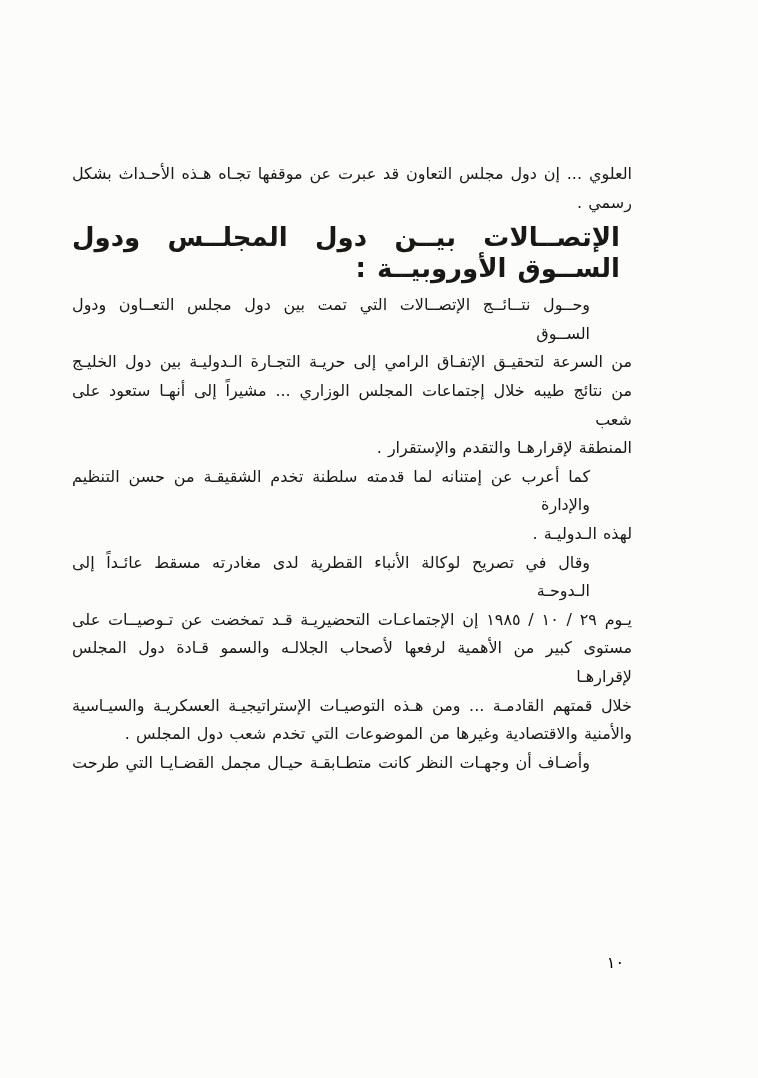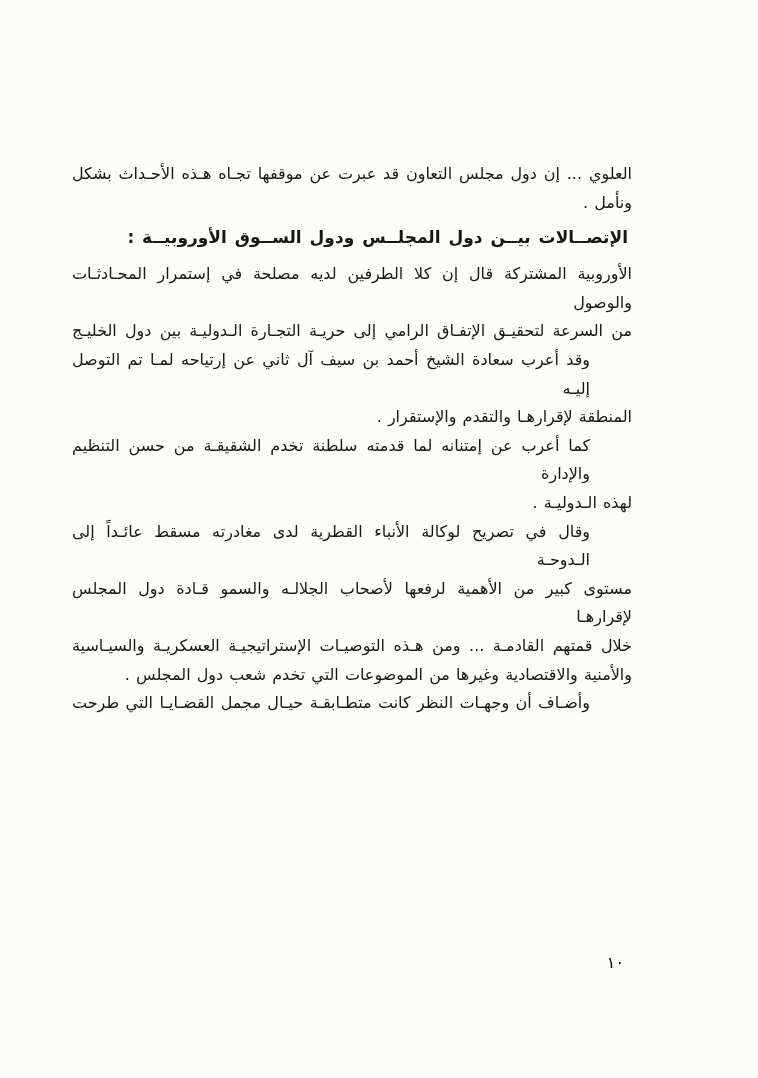--- a/index.html
+++ b/index.html
@@ -33,24 +33,24 @@
     text-align-last: justify;
     word-spacing: 1px;
   }
   .line.end {
     text-align-last: right;
   }
   .line.indent {
     padding-right: 42px;
   }
   .line.heading {
-    font-size: 17px;
+    font-size: 26px;
     font-weight: bold;
     line-height: 31px;
-    margin: 5px 4px 7px 0;
+    margin: 5px 12px 7px 0;
     text-align-last: right;
     word-spacing: 2px;
   }
   .line.heading.indent {
     padding-right: 42px;
   }
   .page-number {
     position: absolute;
     top: 950px;
     left: 76px;
@@ -60,28 +60,29 @@
     font-size: 16px;
     line-height: 26px;
   }
 </style>
 </head>
 <body style="background: rgb(252, 252, 251);">
 
 <div class="page">
   <div class="text-column" style="color: rgb(26, 24, 21);">
       <div class="line ">العلوي ... إن دول مجلس التعاون قد عبرت عن موقفها تجـاه هـذه الأحـداث بشكل</div>
-      <div class="line  end">ونأمل .</div>
+      <div class="line  end">رسمي .</div>
       <div class="line heading end">الإتصــالات بيــن دول المجلــس ودول الســوق الأوروبيــة :</div>
-      <div class="line ">الأوروبية المشتركة قال إن كلا الطرفين لديه مصلحة في إستمرار المحـادثـات والوصول</div>
+      <div class="line  indent">وحــول نتــائــج الإتصــالات التي تمت بين دول مجلس التعــاون ودول الســوق</div>
       <div class="line ">من السرعة لتحقيـق الإتفـاق الرامي إلى حريـة التجـارة الـدوليـة بين دول الخليـج</div>
-      <div class="line  indent">وقد أعرب سعادة الشيخ أحمد بن سيف آل ثاني عن إرتياحه لمـا تم التوصل إليـه</div>
+      <div class="line ">من نتائج طيبه خلال إجتماعات المجلس الوزاري ... مشيراً إلى أنهـا ستعود على شعب</div>
       <div class="line  end">المنطقة لإقرارهـا والتقدم والإستقرار .</div>
       <div class="line  indent">كما أعرب عن إمتنانه لما قدمته سلطنة تخدم الشقيقـة من حسن التنظيم والإدارة</div>
       <div class="line  end">لهذه الـدوليـة .</div>
       <div class="line  indent">وقال في تصريح لوكالة الأنباء القطرية لدى مغادرته مسقط عائـداً إلى الـدوحـة</div>
+      <div class="line ">يـوم ٢٩ / ١٠ / ١٩٨٥ إن الإجتماعـات التحضيريـة قـد تمخضت عن تـوصيــات على</div>
       <div class="line ">مستوى كبير من الأهمية لرفعها لأصحاب الجلالـه والسمو قـادة دول المجلس لإقرارهـا</div>
       <div class="line ">خلال قمتهم القادمـة ... ومن هـذه التوصيـات الإستراتيجيـة العسكريـة والسيـاسية</div>
       <div class="line  end">والأمنية والاقتصادية وغيرها من الموضوعات التي تخدم شعب دول المجلس .</div>
       <div class="line  indent">وأضـاف أن وجهـات النظر كانت متطـابقـة حيـال مجمل القضـايـا التي طرحت</div>
     </div>
   <div class="page-number">١٠</div>
 </div>
 
 </body></html>

